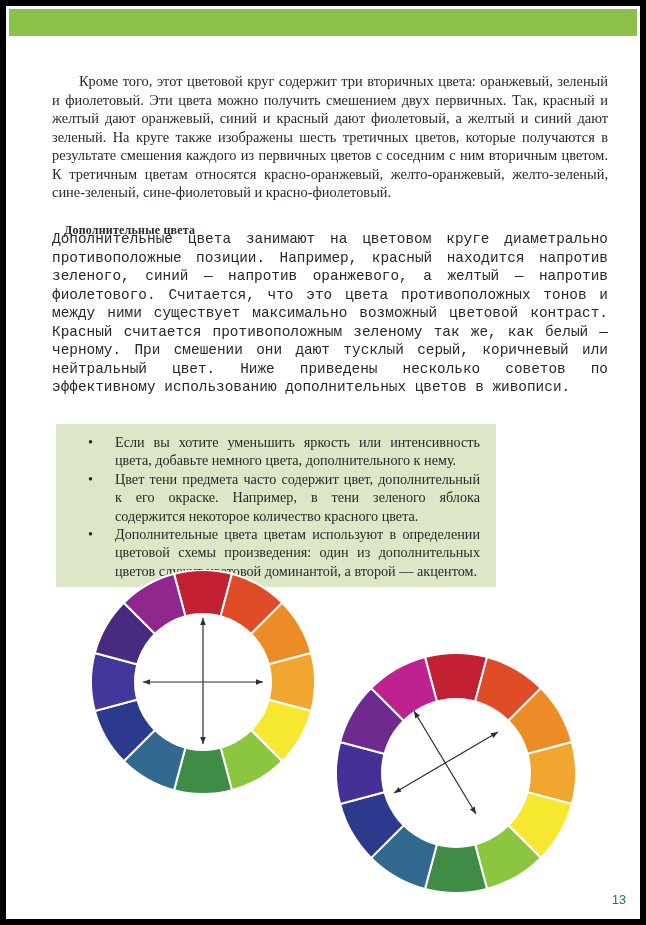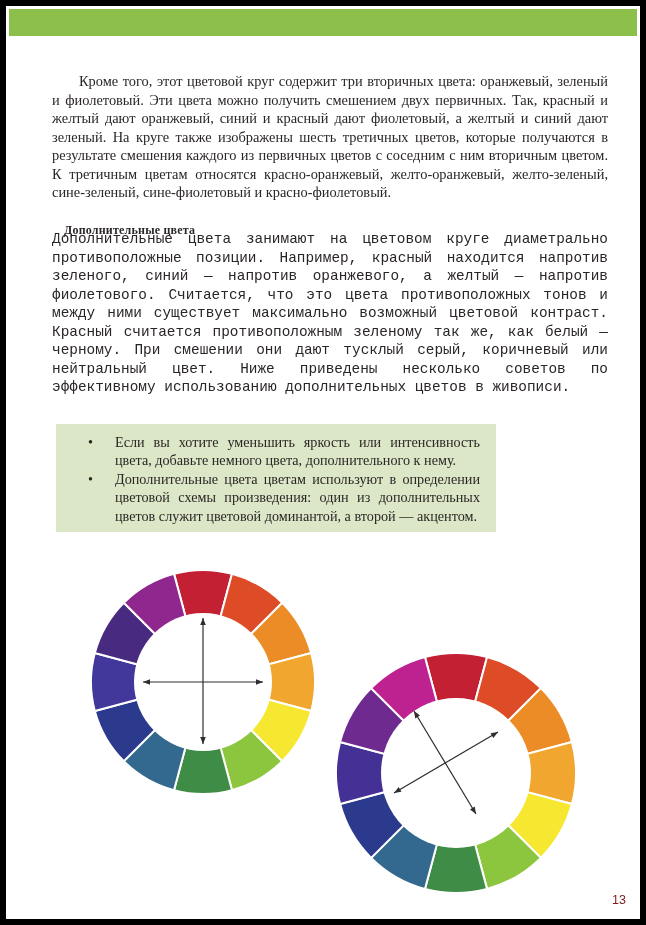--- a/index.html
+++ b/index.html
@@ -48,38 +48,39 @@
     position:absolute;left:16px;top:0;
     font-size:14.2px;
   }
   .wheel{position:absolute;}
   .wheel-1{left:85px;top:564px;width:224px;height:224px;}
   .wheel-2{left:330px;top:647px;width:240px;height:240px;}
   .page-number{
     position:absolute;left:590px;top:886px;width:30px;
     text-align:right;font-size:12.5px;line-height:16px;
     font-family:"Liberation Sans", sans-serif;
-    color:#7f1d1d;
+    color:#15803d;
   }
 </style>
 </head>
 <body>
 
 <div class="page">
   <div class="top-bar"></div>
 
   <p class="body-text intro">Кроме того, этот цветовой круг содержит три вторичных цвета: оранжевый, зеленый и фиолетовый. Эти цвета можно получить смешением двух первичных. Так, красный и желтый дают оранжевый, синий и красный дают фиолетовый, а желтый и синий дают зеленый. На круге также изображены шесть третичных цветов, которые получаются в результате смешения каждого из первичных цветов с соседним с ним вторичным цветом. К третичным цветам относятся красно-оранжевый, желто-оранжевый, желто-зеленый, сине-зеленый, сине-фиолетовый и красно-фиолетовый.</p>
 
   <h2 class="section-heading">Дополнительные цвета</h2>
 
   <p class="body-text section-par">Дополнительные цвета занимают на цветовом круге диаметрально противоположные позиции. Например, красный находится напротив зеленого, синий — напротив оранжевого, а желтый — напротив фиолетового. Считается, что это цвета противоположных тонов и между ними существует максимально возможный цветовой контраст. Красный считается противоположным зеленому так же, как белый — черному. При смешении они дают тусклый серый, коричневый или нейтральный цвет. Ниже приведены несколько советов по эффективному использованию дополнительных цветов в живописи.</p>
 
   <div class="callout">
     <ul>
         <li>Если вы хотите уменьшить яркость или интенсивность цвета, добавьте немного цвета, дополнительного к нему.</li>
+        <li>Цвет тени предмета часто содержит цвет, дополнительный к его окраске. Например, в тени зеленого яблока содержится некоторое количество красного цвета.</li>
         <li>Дополнительные цвета цветам используют в определении цветовой схемы произведения: один из дополнительных цветов служит цветовой доминантой, а второй — акцентом.</li>
       </ul>
   </div>
 
   <div class="wheel wheel-1"><svg width="224" height="224" viewBox="-112 -112 224 224">
         <path d="M0,0 L-28.987733051482337,-108.18369254437565 A112,112 0 0 1 28.987733051482323,-108.18369254437565 Z" fill="#C32033" stroke="#ffffff" stroke-width="2"></path>
         <path d="M0,0 L28.987733051482323,-108.18369254437565 A112,112 0 0 1 79.19595949289332,-79.19595949289331 Z" fill="#DD4B27" stroke="#ffffff" stroke-width="2"></path>
         <path d="M0,0 L79.19595949289332,-79.19595949289331 A112,112 0 0 1 108.18369254437565,-28.987733051482323 Z" fill="#EC8C26" stroke="#ffffff" stroke-width="2"></path>
         <path d="M0,0 L108.18369254437565,-28.987733051482323 A112,112 0 0 1 108.18369254437565,28.987733051482323 Z" fill="#F0A62F" stroke="#ffffff" stroke-width="2"></path>
         <path d="M0,0 L108.18369254437565,28.987733051482323 A112,112 0 0 1 79.19595949289332,79.19595949289331 Z" fill="#F6E831" stroke="#ffffff" stroke-width="2"></path>

